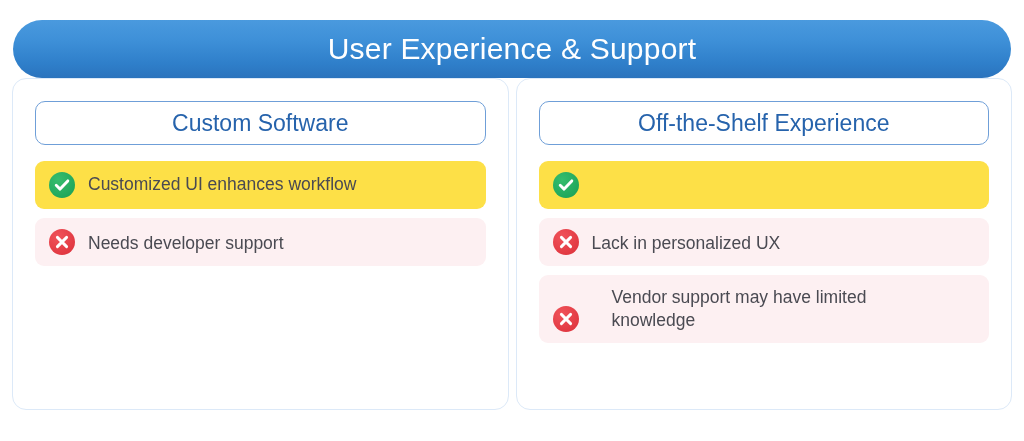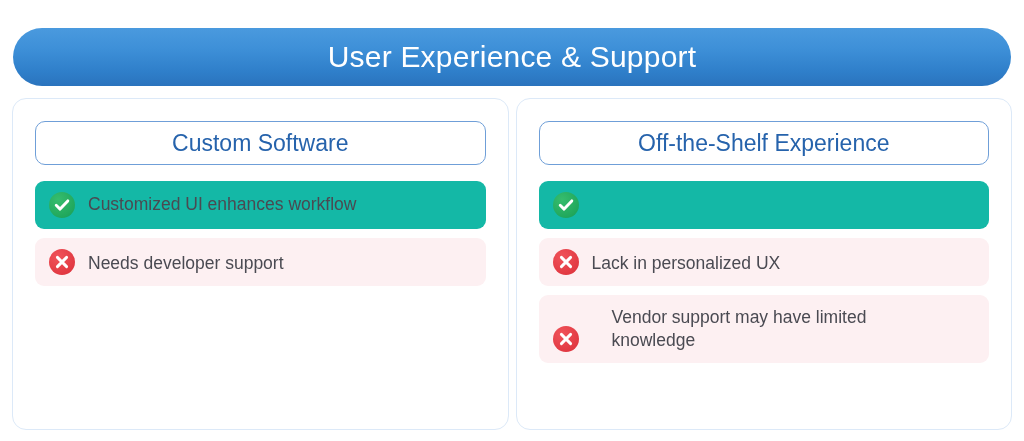--- a/index.html
+++ b/index.html
@@ -12,21 +12,21 @@
     height: 441px;
     font-family: "Liberation Sans", sans-serif;
     overflow: hidden;
     position: relative;
   }
 
   
   .banner {
     position: absolute;
     left: 13px;
-    top: 28px;
+    top: 20px;
     width: 998px;
     height: 58px;
     border-radius: 29px;
     background: linear-gradient(to bottom, #4a9ade 0%, #3e90d8 35%, #2f7fca 75%, #2a73bd 100%);
     display: flex;
     align-items: center;
     justify-content: center;
     box-sizing: border-box;
   }
   .banner-title {
@@ -35,21 +35,21 @@
     font-weight: 400;
     letter-spacing: 0.2px;
     line-height: 1;
     white-space: nowrap;
   }
 
   
   .columns {
     position: absolute;
     left: 12px;
-    top: 98px;
+    top: 78px;
     width: 1000px;
     height: 332px;
     display: flex;
     gap: 7px;
   }
   .card {
     flex: 1 1 0;
     background: #ffffff;
     border: 1.5px solid #dce9f8;
     border-radius: 14px;
@@ -84,21 +84,21 @@
   }
   .item {
     display: flex;
     align-items: center;
     gap: 13px;
     border-radius: 9px;
     padding: 11px 14px;
     box-sizing: border-box;
     min-height: 46px;
   }
-  .item.pro  { background: #14b8a6; }
+  .item.pro  { background: #fde047; }
   .item.con  { background: #fdf0f2; align-items: flex-end; }
 
   .item-text {
     font-size: 17.5px;
     color: #4a4a52;
     line-height: 1.32;
     font-weight: 400;
   }
 
   .badge {

